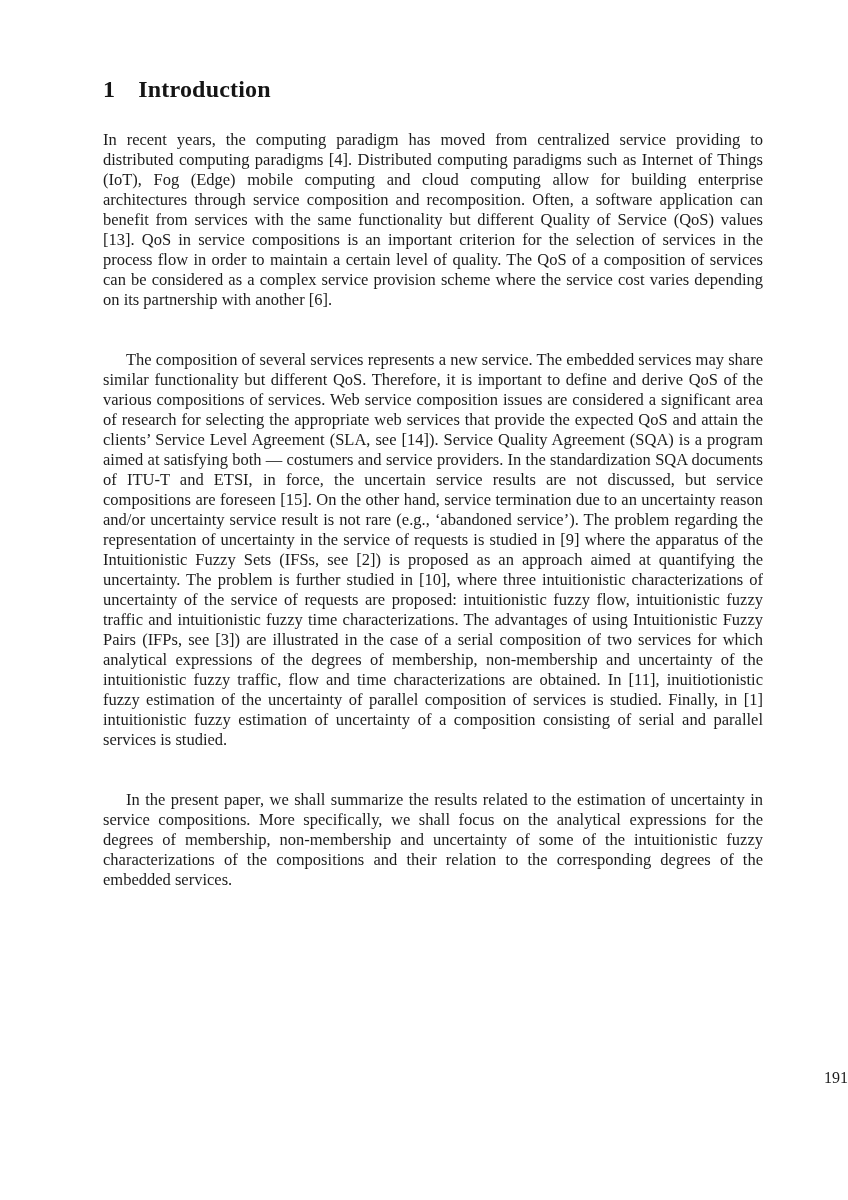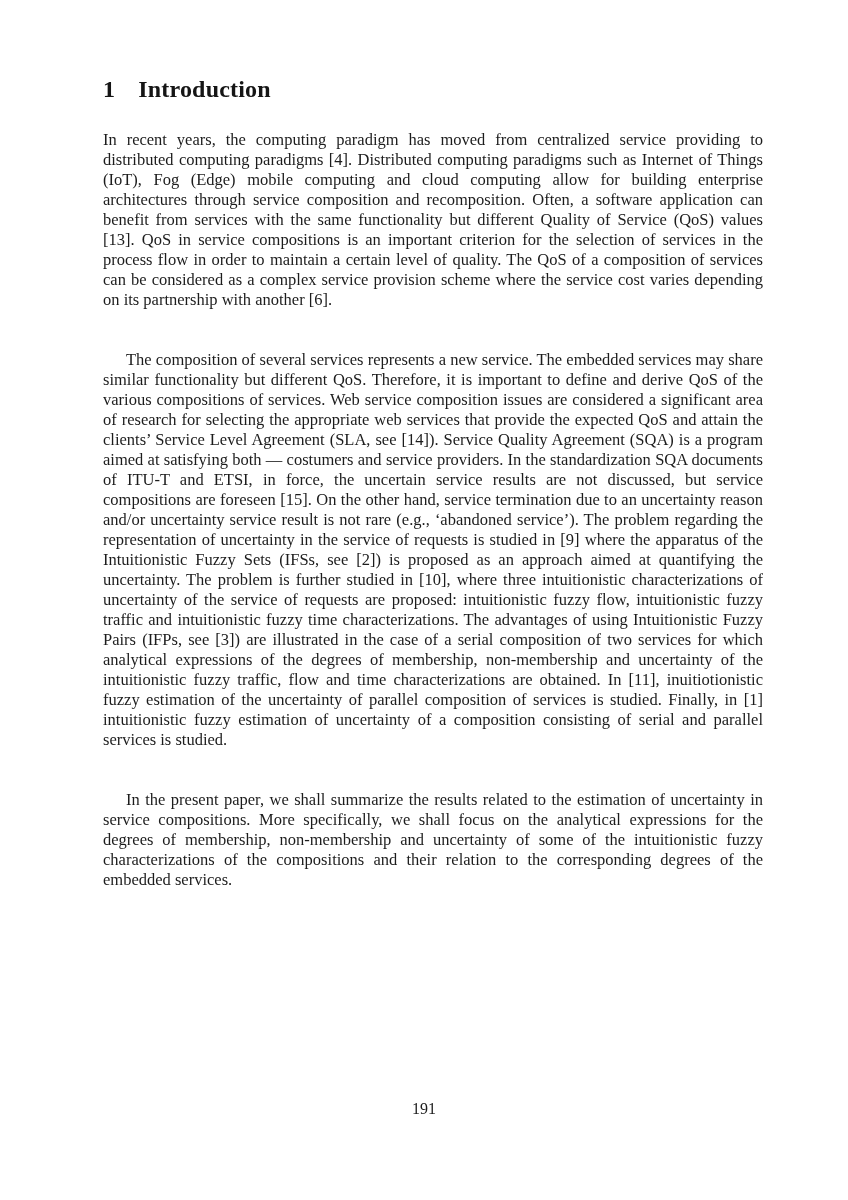--- a/index.html
+++ b/index.html
@@ -45,23 +45,23 @@
       text-align: justify;
       color: #1c1c1c;
     }
     .body-text p.indented {
       text-indent: 23px;
       margin-top: 40px;
     }
     .page-footer {
       position: absolute;
       left: 0;
-      top: 1100px;
+      top: 1069px;
       width: 100%;
-      text-align: center;
+      text-align: right;
       font-size: 16px;
       color: #1c1c1c;
     }
   </style>
 </head>
 <body>
 
 <div class="page">
   <div class="content">
 

